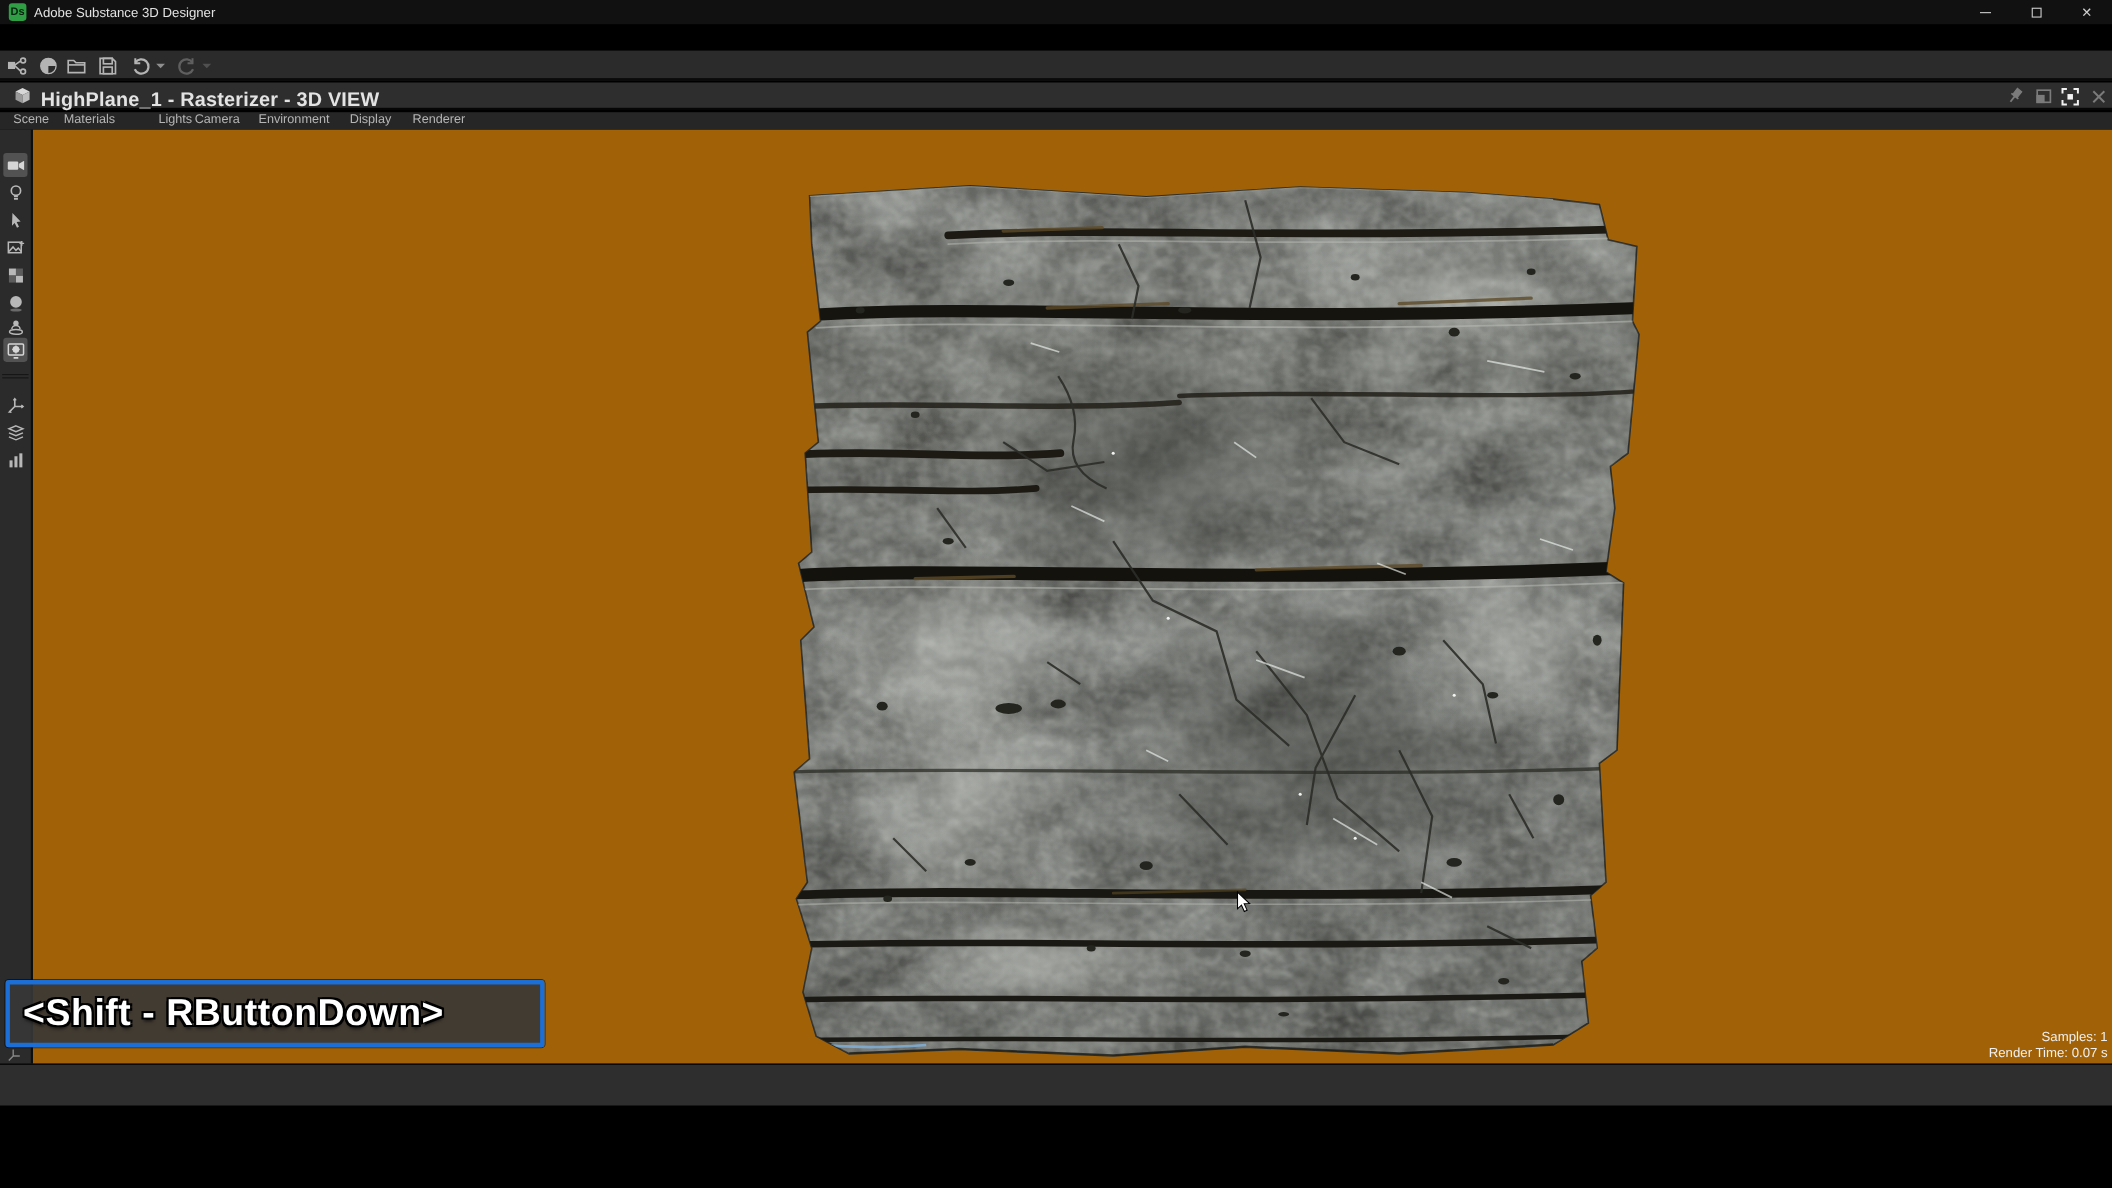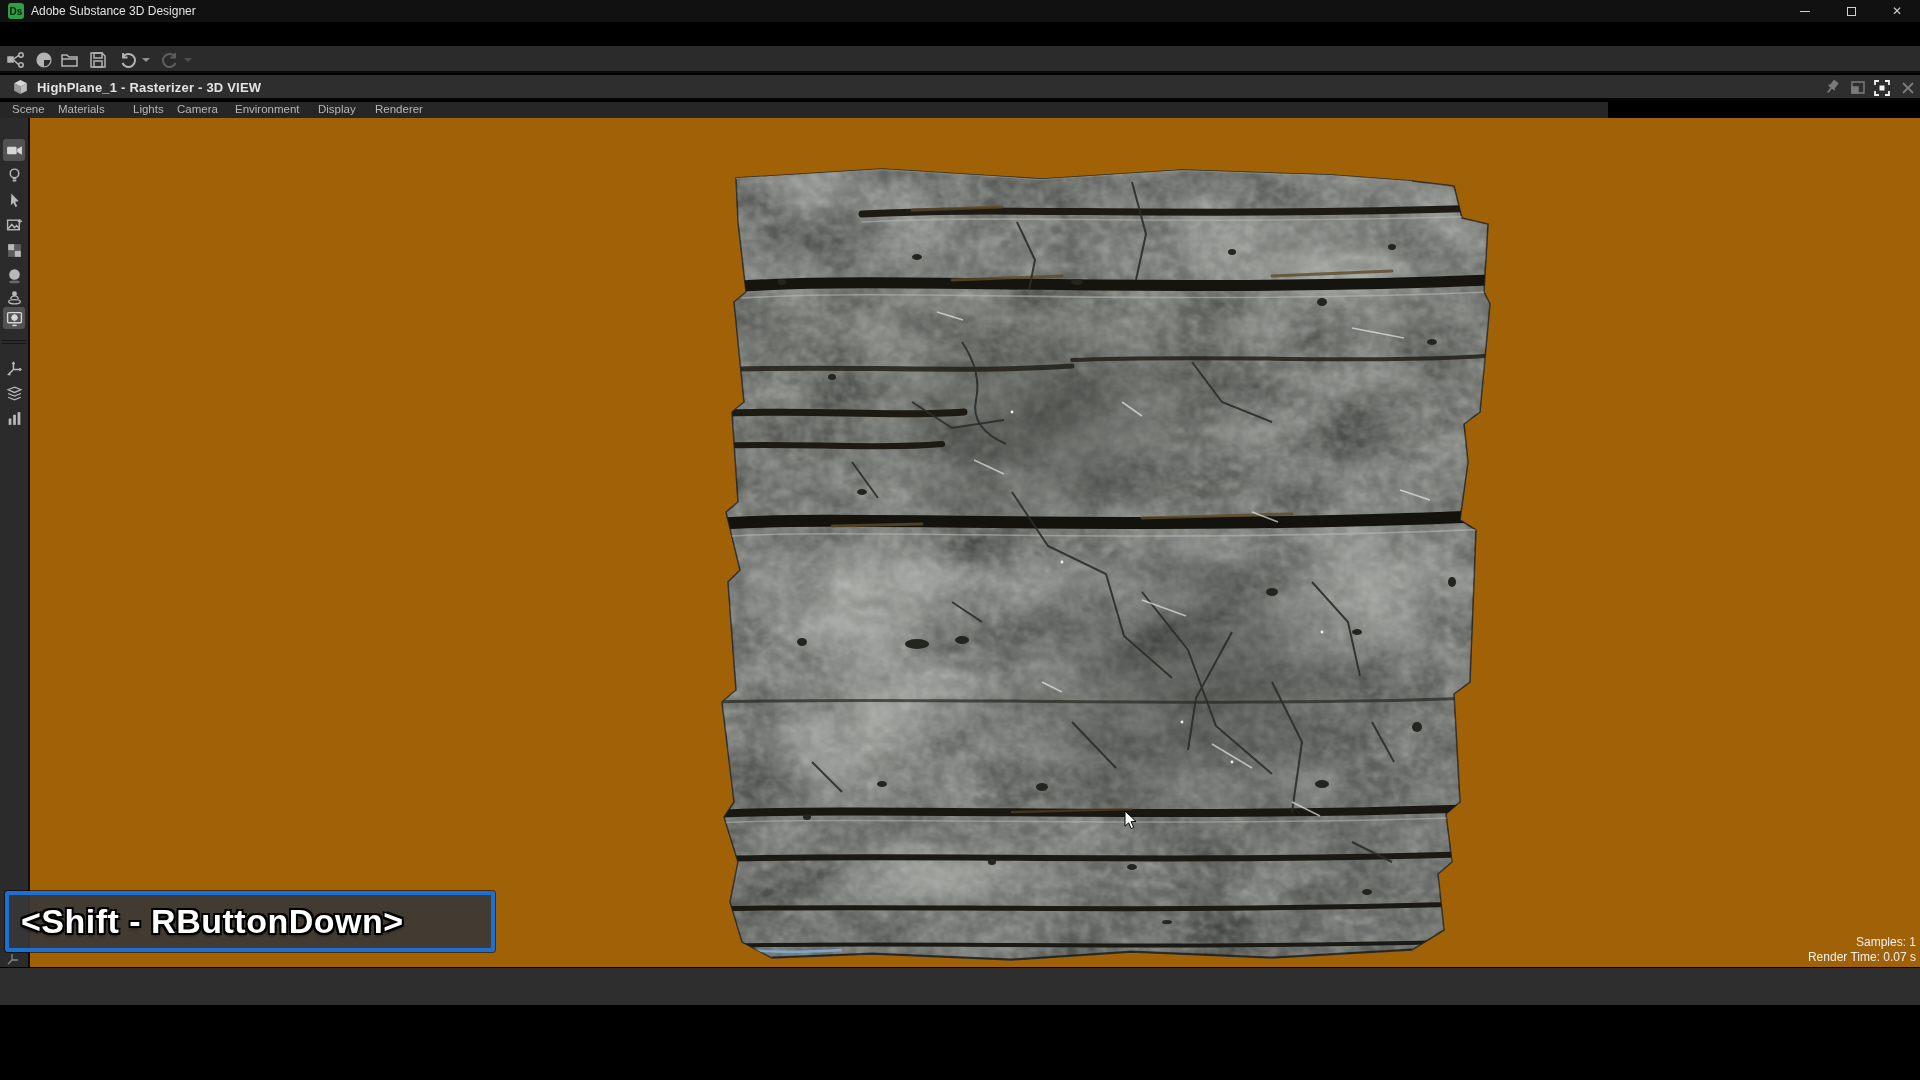--- a/index.html
+++ b/index.html
@@ -28,28 +28,28 @@
              border-bottom:2px solid #0a0a0a; }
   .tbtn { position:absolute; top:4px; width:20px; height:20px; }
   .tbtn svg { width:20px; height:20px; }
   .caret { position:absolute; top:12px; width:0; height:0; border-left:4px solid transparent;
            border-right:4px solid transparent; border-top:4px solid #8f8f8f; }
   .dim { opacity:.38; }
 
   
   .tabbar { position:absolute; left:0; top:75px; width:1920px; height:25px; background:#2e2e2e;
             border-bottom:2px solid #060606; }
-  .tab-title { position:absolute; left:37px; top:5px; font-size:13px; font-weight:bold;
+  .tab-title { position:absolute; left:37px; top:5px; font-size:18px; font-weight:bold;
                color:#e3e3e3; letter-spacing:.2px; }
   .tab-cube { position:absolute; left:12px; top:4px; }
   .tab-ico { position:absolute; top:3px; width:20px; height:20px; }
   .tab-ico svg { width:20px; height:20px; }
 
   
-  .viewmenu { position:absolute; left:0; top:102px; width:1608px; height:16px; background:#262626; }
+  .viewmenu { position:absolute; left:0; top:102px; width:1920px; height:16px; background:#262626; }
   .viewmenu span { position:absolute; top:1px; font-size:11.5px; color:#b5b5b5; }
 
   
   .leftbar { position:absolute; left:0; top:118px; width:30px; height:849px; background:#2b2b2b;
              border-right:2px solid #0d0d0d; }
   .lico { position:absolute; left:3px; width:22px; height:22px; border-radius:3px;
           display:flex; align-items:center; justify-content:center; }
   .lico.sel { background:#525252; }
   .lico svg { width:17px; height:17px; }
   .lsep { position:absolute; left:2px; width:24px; height:1px; background:#161616;
@@ -187,21 +187,21 @@
       <svg viewBox="0 0 20 20" stroke="#d8d8d8" stroke-width="1.8">
         <line x1="5" y1="5" x2="15" y2="15"></line>
           <line x1="15" y1="5" x2="5" y2="15"></line>
         </svg>
     </div>
   </div>
 
   <div class="viewmenu">
     <span style="left:12px">Scene</span>
     <span style="left:58px">Materials</span>
-    <span style="left:133px">Lights</span>
+    <span style="left:144px">Lights</span>
     <span style="left:177px">Camera</span>
     <span style="left:235px">Environment</span>
     <span style="left:318px">Display</span>
     <span style="left:375px">Renderer</span>
   </div>
 
   <div class="leftbar">
     <div class="lico sel" style="top:21px">
       <svg viewBox="0 0 16 16">
           <rect x="1" y="4.5" width="9" height="7" rx="1" fill="#d6d6d6"></rect>

